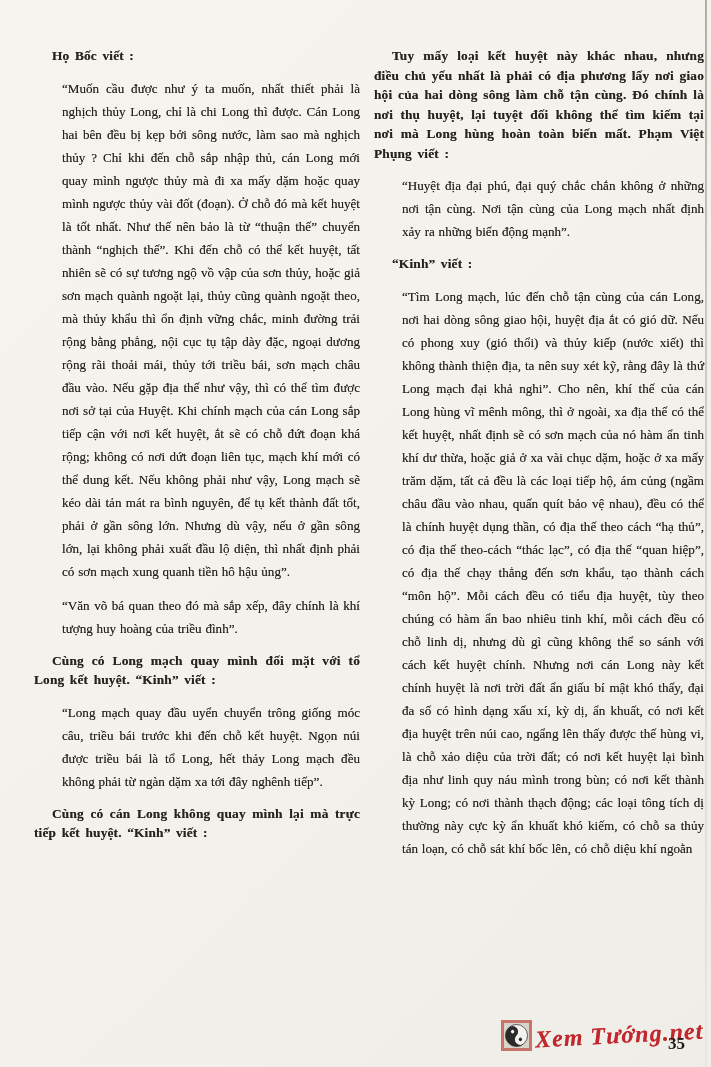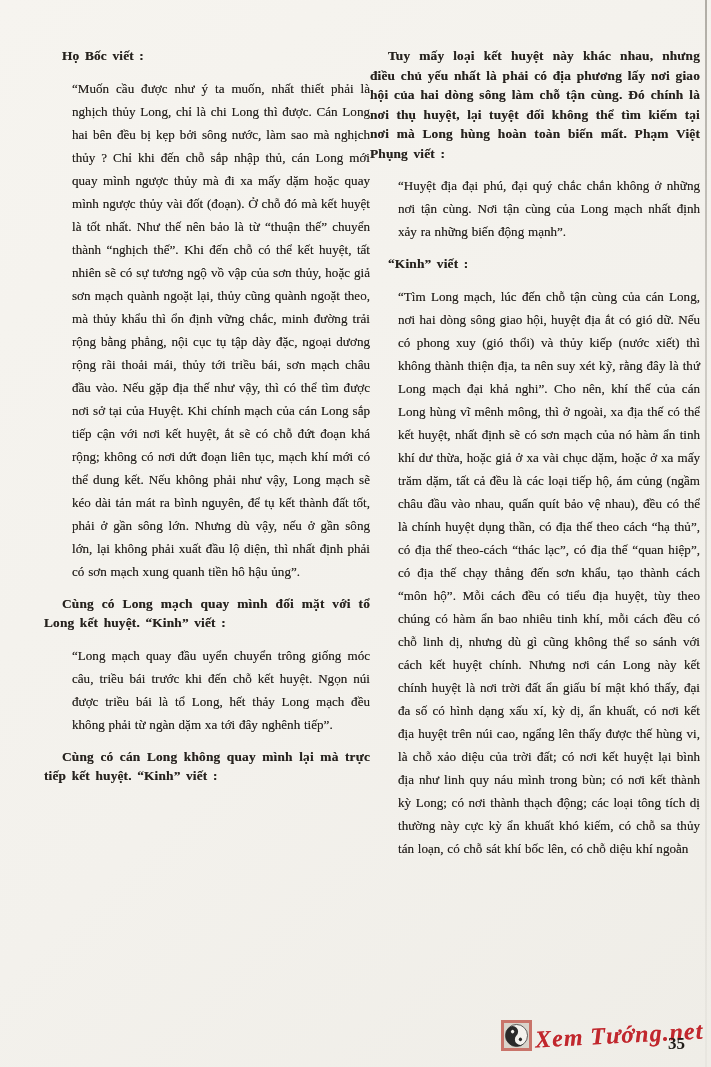--- a/index.html
+++ b/index.html
@@ -20,21 +20,22 @@
     position: absolute; top: 0; right: 4px;
     width: 2px; height: 100%;
     background: linear-gradient(to bottom,
       rgba(110,105,95,0.50) 0%,
       rgba(110,105,95,0.30) 30%,
       rgba(110,105,95,0.12) 70%,
       rgba(110,105,95,0.05) 100%);
   }
   .columns {
     display: flex;
-    padding: 46px 6px 0 44px;
+    padding: 46px 6px 0 34px;
+    gap: 14px;
   }
   .col { width: 326px; }
   .col-right { width: 330px; }
   p {
     margin: 0 0 11px 0;
     text-align: justify;
     text-shadow: 0 0 0.6px rgba(38,32,26,0.55);
   }
   .main {
     font-weight: 700;
@@ -92,20 +93,21 @@
 
 <div class="page">
 
   <div class="edge-line"></div>
 
   <div class="columns">
 
     <div class="col">
       <p class="main">Họ Bốc viết :</p>
       <p class="quote">“Muốn cầu được như ý ta muốn, nhất thiết phải là nghịch thủy Long, chỉ là chi Long thì được. Cán Long hai bên đều bị kẹp bởi sông nước, làm sao mà nghịch thủy ? Chỉ khi đến chỗ sắp nhập thủ, cán Long mới quay mình ngược thủy mà đi xa mấy dặm hoặc quay mình ngược thủy vài đốt (đoạn). Ở chỗ đó mà kết huyệt là tốt nhất. Như thế nên bảo là từ “thuận thế” chuyển thành “nghịch thế”. Khi đến chỗ có thể kết huyệt, tất nhiên sẽ có sự tương ngộ vồ vập của sơn thủy, hoặc giả sơn mạch quành ngoặt lại, thủy cũng quành ngoặt theo, mà thủy khẩu thì ổn định vững chắc, minh đường trải rộng bằng phẳng, nội cục tụ tập dày đặc, ngoại dương rộng rãi thoải mái, thủy tới triều bái, sơn mạch châu đầu vào. Nếu gặp địa thế như vậy, thì có thể tìm được nơi sở tại của Huyệt. Khi chính mạch của cán Long sắp tiếp cận với nơi kết huyệt, ắt sẽ có chỗ đứt đoạn khá rộng; không có nơi dứt đoạn liên tục, mạch khí mới có thể dung kết. Nếu không phải như vậy, Long mạch sẽ kéo dài tản mát ra bình nguyên, để tụ kết thành đất tốt, phải ở gần sông lớn. Nhưng dù vậy, nếu ở gần sông lớn, lại không phải xuất đầu lộ diện, thì nhất định phải có sơn mạch xung quanh tiền hô hậu ủng”.</p>
+      <p class="quote">“Văn võ bá quan theo đó mà sắp xếp, đây chính là khí tượng huy hoàng của triều đình”.</p>
       <p class="main">Cùng có Long mạch quay mình đối mặt với tổ Long kết huyệt. “Kinh” viết :</p>
       <p class="quote">“Long mạch quay đầu uyển chuyển trông giống móc câu, triều bái trước khi đến chỗ kết huyệt. Ngọn núi được triều bái là tổ Long, hết thảy Long mạch đều không phải từ ngàn dặm xa tới đây nghênh tiếp”.</p>
       <p class="main">Cùng có cán Long không quay mình lại mà trực tiếp kết huyệt. “Kinh” viết :</p>
     </div>
 
     <div class="col col-right">
       <p class="main">Tuy mấy loại kết huyệt này khác nhau, nhưng điều chủ yếu nhất là phải có địa phương lấy nơi giao hội của hai dòng sông làm chỗ tận cùng. Đó chính là nơi thụ huyệt, lại tuyệt đối không thể tìm kiếm tại nơi mà Long hùng hoàn toàn biến mất. Phạm Việt Phụng viết :</p>
       <p class="quote">“Huyệt địa đại phú, đại quý chắc chắn không ở những nơi tận cùng. Nơi tận cùng của Long mạch nhất định xảy ra những biến động mạnh”.</p>
       <p class="main">“Kinh” viết :</p>
       <p class="quote">“Tìm Long mạch, lúc đến chỗ tận cùng của cán Long, nơi hai dòng sông giao hội, huyệt địa ắt có gió dữ. Nếu có phong xuy (gió thổi) và thủy kiếp (nước xiết) thì không thành thiện địa, ta nên suy xét kỹ, rằng đây là thứ Long mạch đại khả nghi”. Cho nên, khí thế của cán Long hùng vĩ mênh mông, thì ở ngoài, xa địa thế có thể kết huyệt, nhất định sẽ có sơn mạch của nó hàm ẩn tinh khí dư thừa, hoặc giả ở xa vài chục dặm, hoặc ở xa mấy trăm dặm, tất cả đều là các loại tiếp hộ, ám củng (ngầm châu đầu vào nhau, quấn quít bảo vệ nhau), đều có thể là chính huyệt dụng thần, có địa thế theo cách “hạ thủ”, có địa thế theo-cách “thác lạc”, có địa thế “quan hiệp”, có địa thế chạy thẳng đến sơn khẩu, tạo thành cách “môn hộ”. Mỗi cách đều có tiểu địa huyệt, tùy theo chúng có hàm ẩn bao nhiêu tinh khí, mỗi cách đều có chỗ linh dị, nhưng dù gì cũng không thể so sánh với cách kết huyệt chính. Nhưng nơi cán Long này kết chính huyệt là nơi trời đất ẩn giấu bí mật khó thấy, đại đa số có hình dạng xấu xí, kỳ dị, ẩn khuất, có nơi kết địa huyệt trên núi cao, ngẩng lên thấy được thế hùng vi, là chỗ xảo diệu của trời đất; có nơi kết huyệt lại bình địa như linh quy náu mình trong bùn; có nơi kết thành kỳ Long; có nơi thành thạch động; các loại tông tích dị thường này cực kỳ ẩn khuất khó kiếm, có chỗ sa thủy tán loạn, có chỗ sát khí bốc lên, có chỗ diệu khí ngoằn</p>

